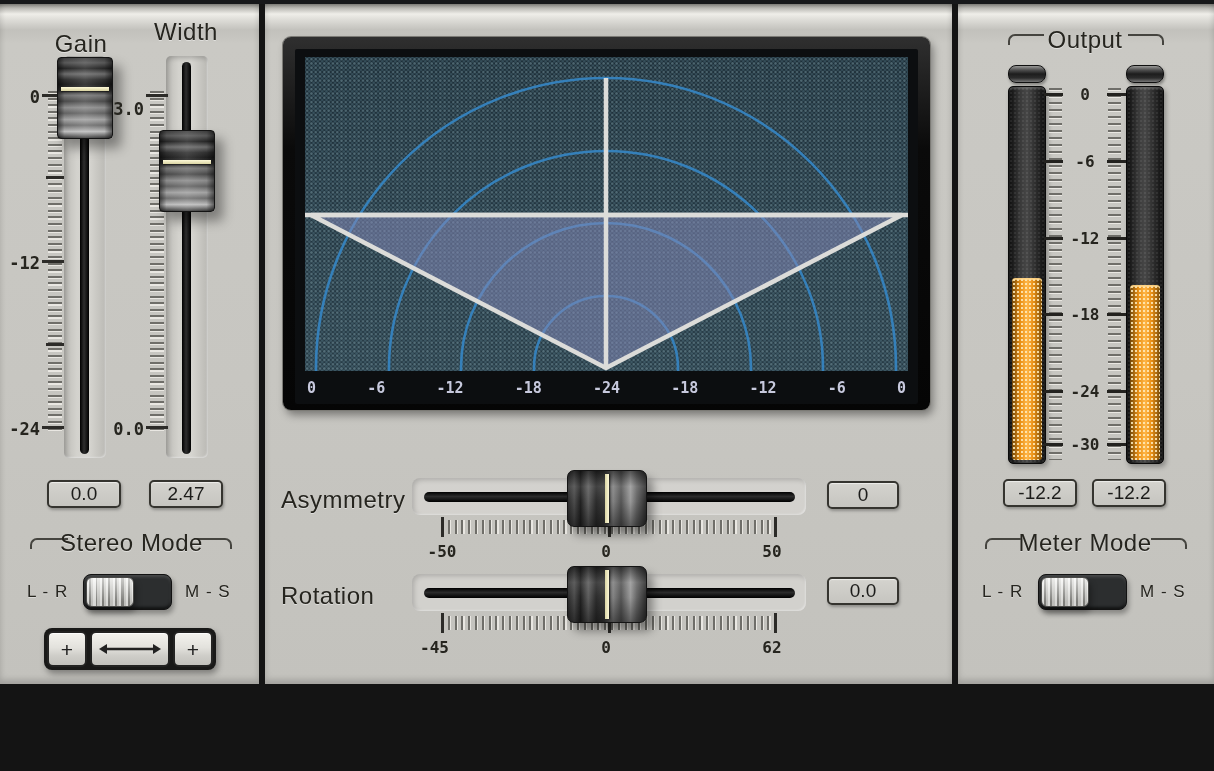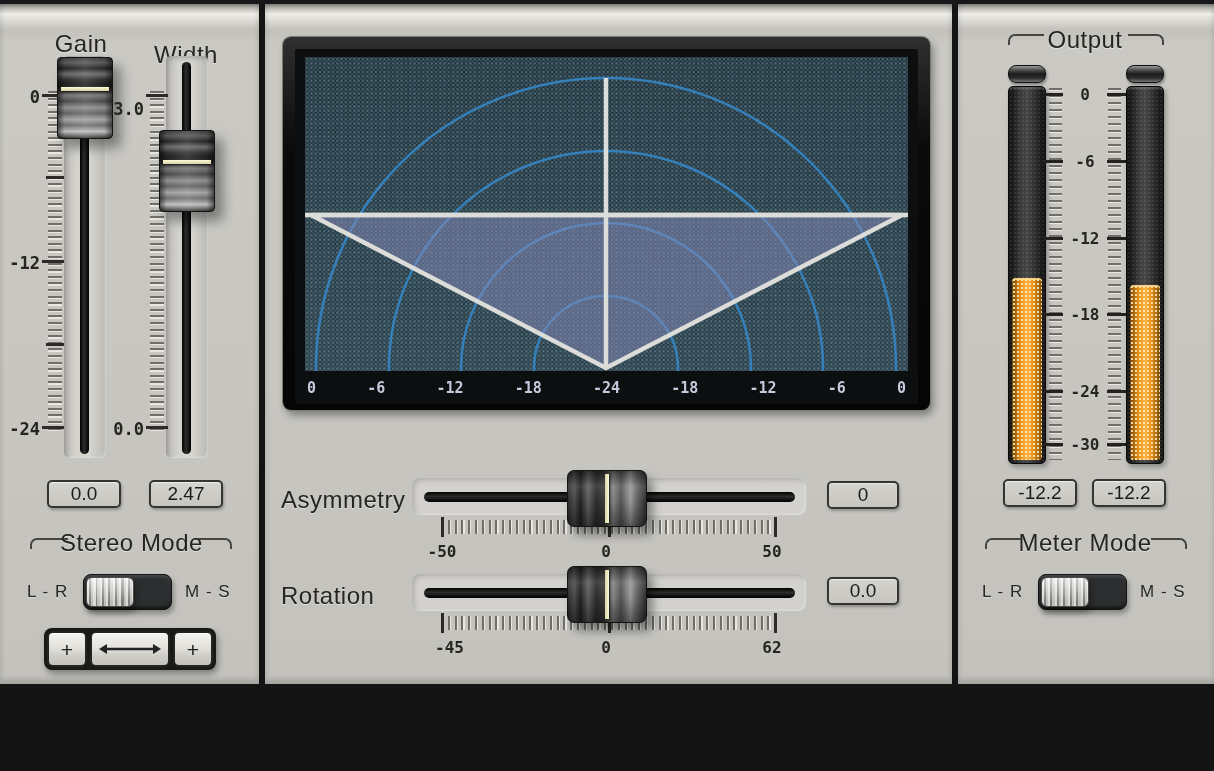--- a/index.html
+++ b/index.html
@@ -139,21 +139,21 @@
   .topstrip{position:absolute;left:0;top:0;width:1214px;height:4px;background:#17181a;}
 </style>
 </head>
 <body>
 
 <div class="root">
   <div class="topstrip"></div>
 
   <div class="panel left">
     <div class="sec-label" style="left:45px;top:26px;width:72px;">Gain</div>
-    <div class="sec-label" style="left:150px;top:37px;width:72px;">Width</div>
+    <div class="sec-label" style="left:150px;top:14px;width:72px;">Width</div>
 
     <div class="vtrack" style="left:64px;top:52px;height:402px;"></div>
     <div class="vticks" style="left:48px;top:87px;height:342px;"></div>
     <div class="majtick" style="left:42px;top:90px;width:22px;"></div>
     <div class="majtick" style="left:46px;top:172px;width:18px;"></div>
     <div class="majtick" style="left:42px;top:256px;width:22px;"></div>
     <div class="majtick" style="left:46px;top:339px;width:18px;"></div>
     <div class="majtick" style="left:42px;top:422px;width:22px;"></div>
     <div class="scale-lab num" style="left:0px;top:83px;width:40px;">0</div>
     <div class="scale-lab num" style="left:0px;top:249px;width:40px;">-12</div>
@@ -247,21 +247,21 @@
     <div class="vbox" style="left:562px;top:477px;width:68px;">0</div>
 
     <div class="sec-label" style="left:16px;top:578px;text-align:left;">Rotation</div>
     <div class="htrack" style="left:147px;top:570px;"></div>
     <div class="hrod" style="left:159px;top:584px;"></div>
     <div class="hruler" style="left:176px;top:612px;">
       <div class="mt" style="left:0;"></div>
       <div class="mt" style="left:50%;margin-left:-1px;"></div>
       <div class="mt" style="right:0;"></div>
     </div>
-    <div class="rlab num" style="left:155px;top:634px;width:44px;text-align:right;">-45</div>
+    <div class="rlab num" style="left:155px;top:634px;width:44px;text-align:left;">-45</div>
     <div class="rlab num" style="left:319px;top:634px;width:44px;text-align:center;">0</div>
     <div class="rlab num" style="left:485px;top:634px;width:44px;text-align:center;">62</div>
     <div class="hknob" style="left:302px;top:562px;">
         <div class="capline"></div>
       </div>
     <div class="vbox" style="left:562px;top:573px;width:68px;">0.0</div>
   </div>
 
   <div class="panel right">
     <div class="brk l" style="left:50px;top:30px;width:34px;"></div>

